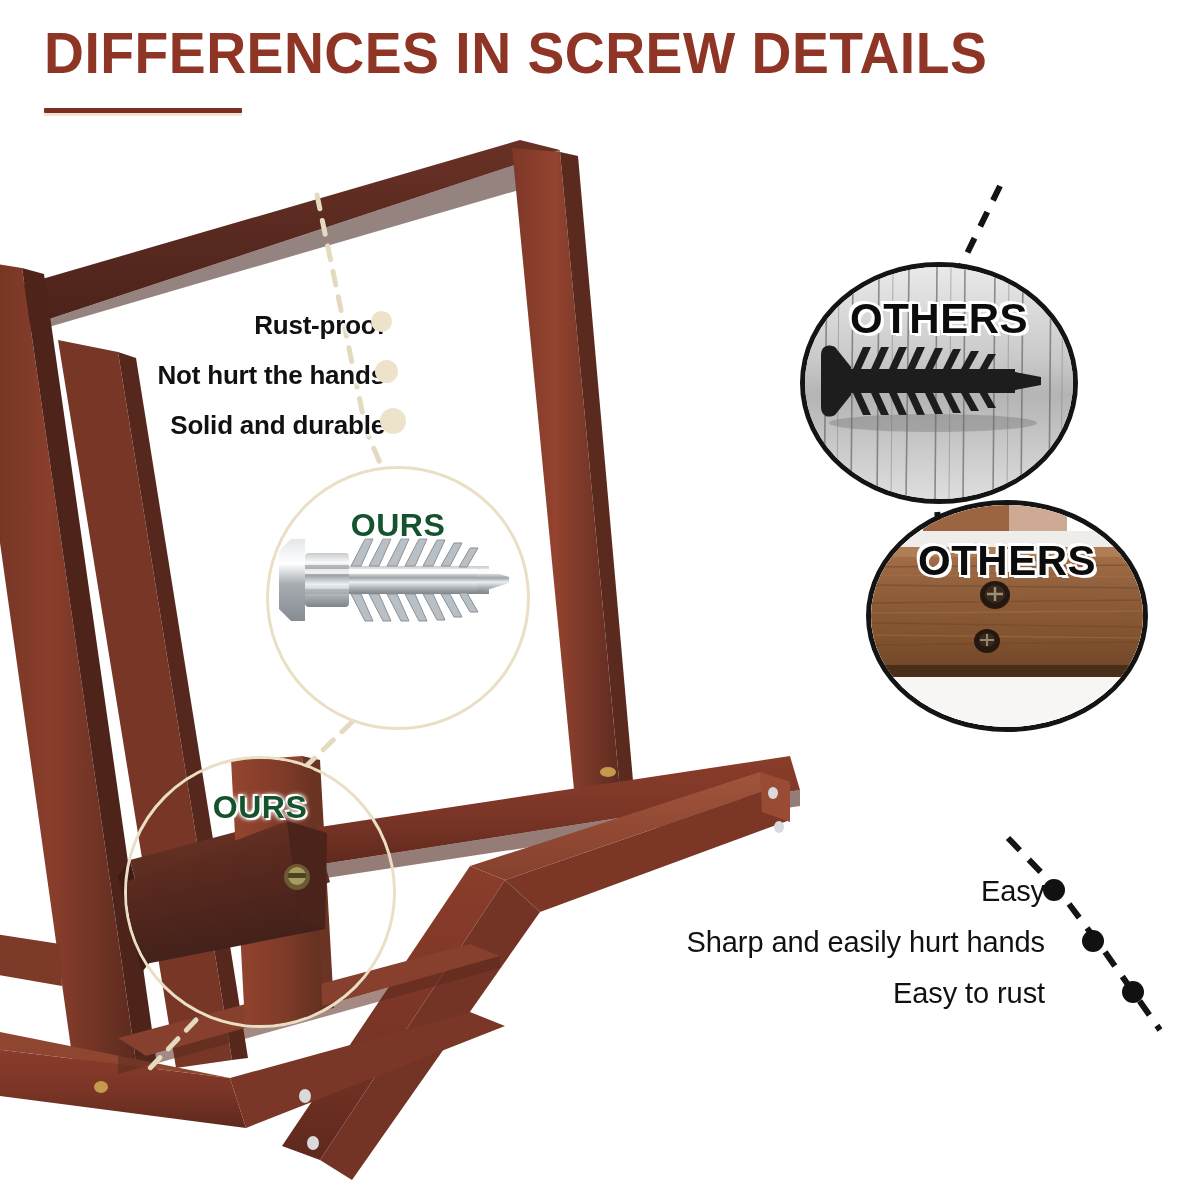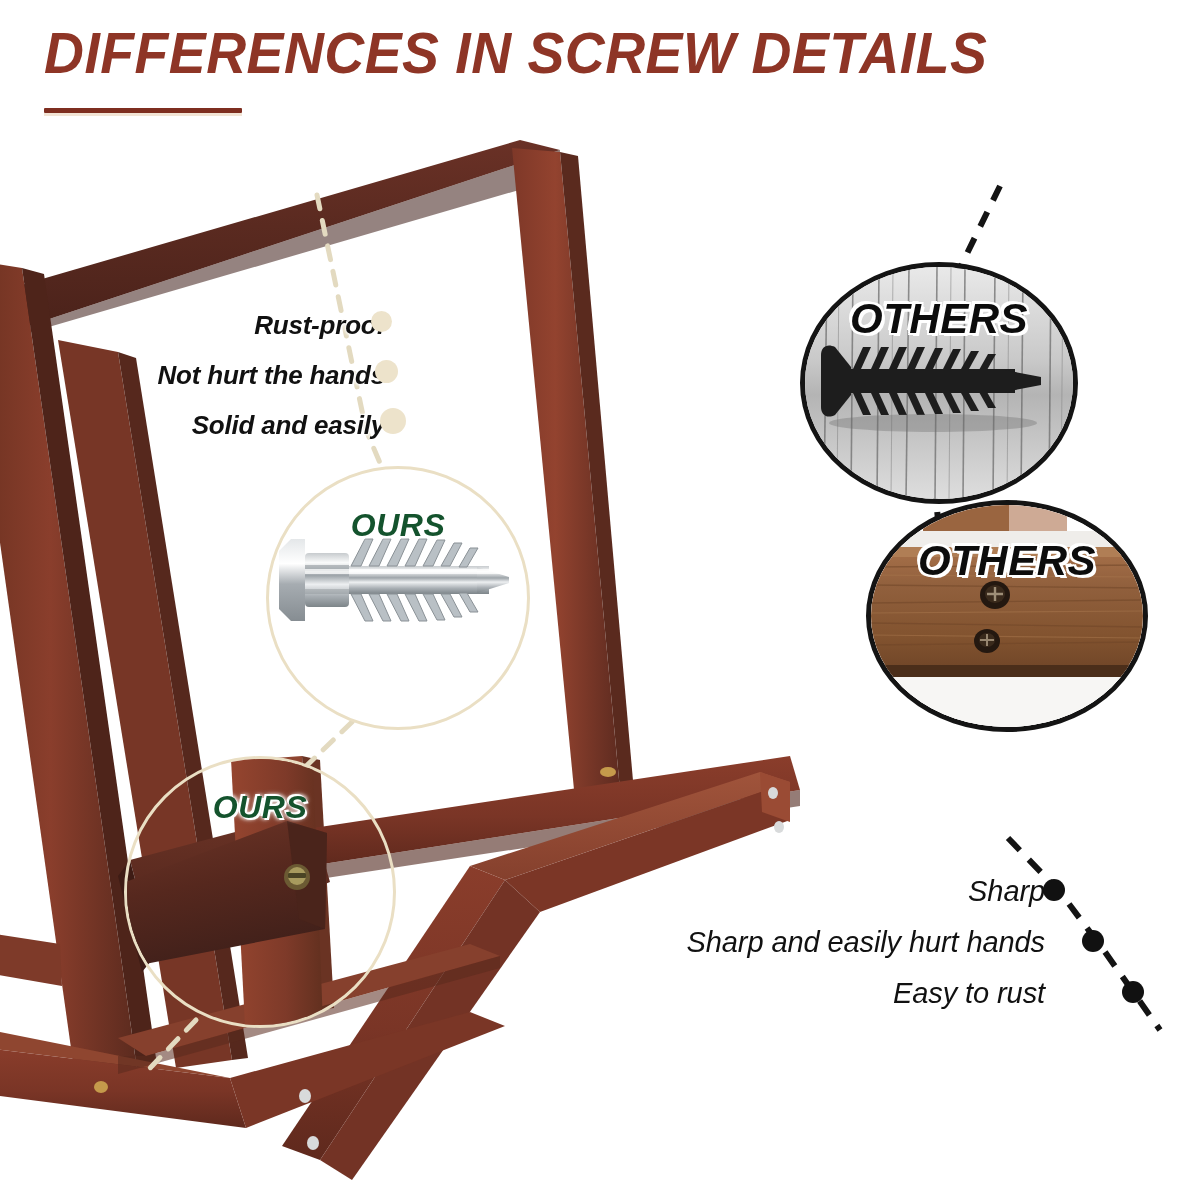--- a/index.html
+++ b/index.html
@@ -1,19 +1,19 @@
 <!DOCTYPE html>
 <html><head>
 <meta charset="utf-8">
 <style>
   html,body{margin:0;padding:0;background:#ffffff;}
   body{width:1200px;height:1200px;overflow:hidden;
        font-family:"Liberation Sans","DejaVu Sans",sans-serif;
        -webkit-font-smoothing:antialiased;}
-  #stage{position:relative;width:1200px;height:1200px;background:#ffffff;overflow:hidden;font-style:italic;}
+  #stage{position:relative;width:1200px;height:1200px;background:#ffffff;overflow:hidden;}
 
   
   .title{
     position:absolute;left:44px;top:20px;width:1060px;
     font-size:57px;line-height:66px;font-weight:bold;
     letter-spacing:0.5px;color:#8E3526;
     font-family:"Liberation Sans","DejaVu Sans",sans-serif;
     transform:scaleX(0.97);transform-origin:left center;
     white-space:nowrap;
   }
@@ -176,28 +176,28 @@
     <path d="M1008,838 L1060,892 L1105,952 L1160,1030" stroke="#141414" stroke-width="6" fill="none" stroke-dasharray="17 13" stroke-linecap="butt"></path>
   </svg>
 
   <div class="title">DIFFERENCES IN SCREW DETAILS</div>
   <div class="title-rule"></div>
   <div class="title-rule-soft"></div>
 
   <div class="bullets-left">
     <div>Rust-proof</div>
     <div>Not hurt the hands</div>
-    <div>Solid and easily</div>
+    <div>Solid and durable</div>
   </div>
   <div class="dot dot-cream" style="left:371px;top:311px;width:21px;height:21px;"></div>
   <div class="dot dot-cream" style="left:375px;top:360px;width:23px;height:23px;"></div>
   <div class="dot dot-cream" style="left:380px;top:408px;width:26px;height:26px;"></div>
 
   <div class="bullets-right">
-    <div>Sharp</div>
+    <div>Easy</div>
     <div>Sharp and easily hurt hands</div>
     <div>Easy to rust</div>
   </div>
   <div class="dot dot-black" style="left:1043px;top:879px;width:22px;height:22px;"></div>
   <div class="dot dot-black" style="left:1082px;top:930px;width:22px;height:22px;"></div>
   <div class="dot dot-black" style="left:1122px;top:981px;width:22px;height:22px;"></div>
 
   <div class="circle circle-ours" style="left:266px;top:466px;width:258px;height:258px;">
     <svg viewBox="0 0 258 258" style="position:absolute;left:0;top:0;width:100%;height:100%;">
       <defs>

